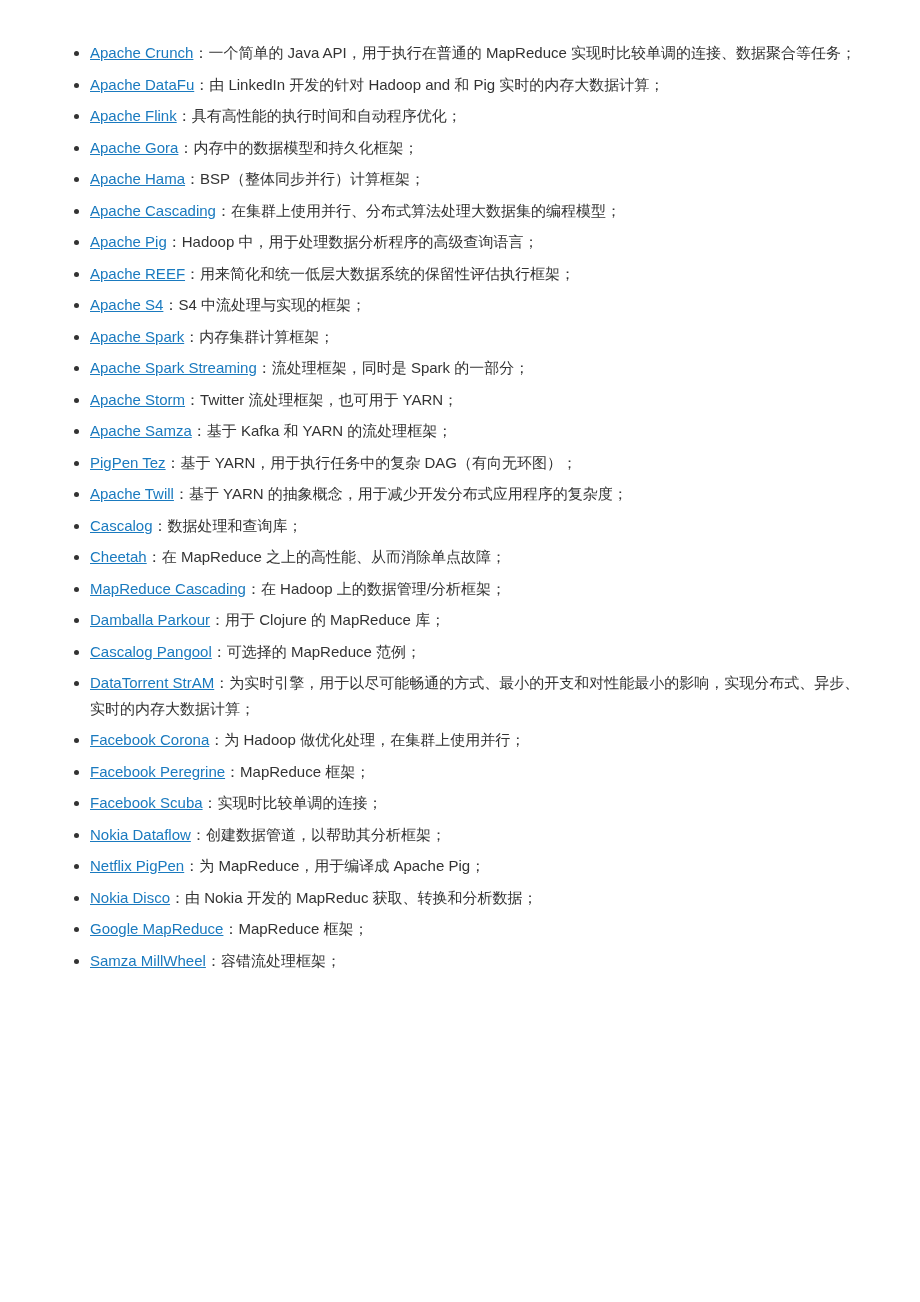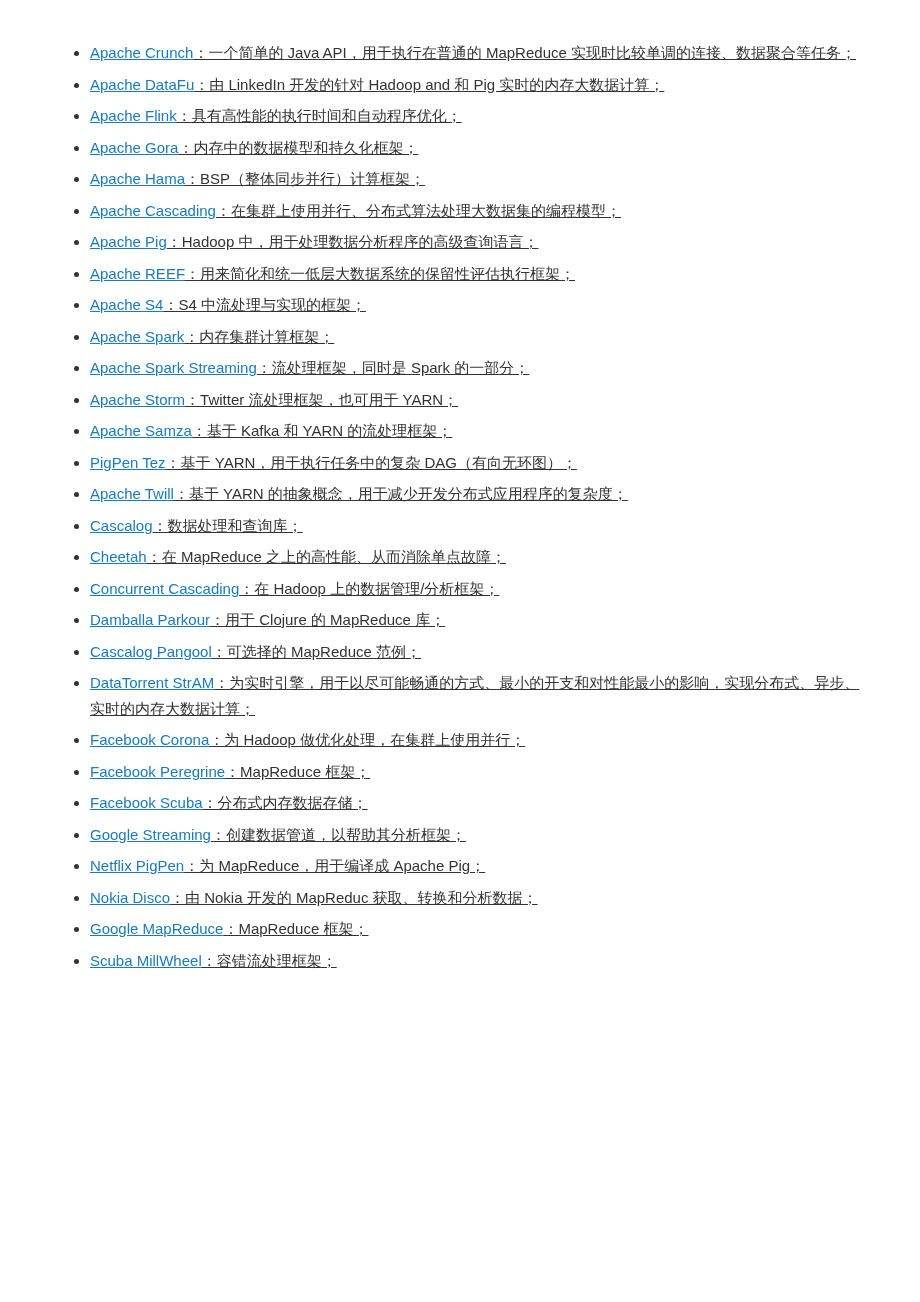--- a/index.html
+++ b/index.html
@@ -13,21 +13,20 @@
       background: #ffffff;
       font-family: "Microsoft YaHei", "SimSun", Arial, sans-serif;
       font-size: 15px;
       color: #333333;
       line-height: 1.7;
       padding: 40px 60px 40px 60px;
     }
     ul.main-list {
       list-style: disc;
       padding-left: 30px;
-      text-decoration: underline;
     }
     ul.main-list li {
       margin-bottom: 6px;
       line-height: 1.7;
     }
     a.item-link {
       color: #1a7abf;
       text-decoration: underline;
       cursor: pointer;
     }
@@ -46,25 +45,25 @@
     <li><a class="item-link" href="#">Apache REEF</a><span>：用来简化和统一低层大数据系统的保留性评估执行框架；</span></li>
     <li><a class="item-link" href="#">Apache S4</a><span>：S4 中流处理与实现的框架；</span></li>
     <li><a class="item-link" href="#">Apache Spark</a><span>：内存集群计算框架；</span></li>
     <li><a class="item-link" href="#">Apache Spark Streaming</a><span>：流处理框架，同时是 Spark 的一部分；</span></li>
     <li><a class="item-link" href="#">Apache Storm</a><span>：Twitter 流处理框架，也可用于 YARN；</span></li>
     <li><a class="item-link" href="#">Apache Samza</a><span>：基于 Kafka 和 YARN 的流处理框架；</span></li>
     <li><a class="item-link" href="#">PigPen Tez</a><span>：基于 YARN，用于执行任务中的复杂 DAG（有向无环图）；</span></li>
     <li><a class="item-link" href="#">Apache Twill</a><span>：基于 YARN 的抽象概念，用于减少开发分布式应用程序的复杂度；</span></li>
     <li><a class="item-link" href="#">Cascalog</a><span>：数据处理和查询库；</span></li>
     <li><a class="item-link" href="#">Cheetah</a><span>：在 MapReduce 之上的高性能、从而消除单点故障；</span></li>
-    <li><a class="item-link" href="#">Concurrent Cascading</a><span>：在 Hadoop 上的数据管理/分析框架；</span></li>
+    <li><a class="item-link" href="#">MapReduce Cascading</a><span>：在 Hadoop 上的数据管理/分析框架；</span></li>
     <li><a class="item-link" href="#">Damballa Parkour</a><span>：用于 Clojure 的 MapReduce 库；</span></li>
     <li><a class="item-link" href="#">Cascalog Pangool</a><span>：可选择的 MapReduce 范例；</span></li>
     <li><a class="item-link" href="#">DataTorrent StrAM</a><span>：为实时引擎，用于以尽可能畅通的方式、最小的开支和对性能最小的影响，实现分布式、异步、实时的内存大数据计算；</span></li>
     <li><a class="item-link" href="#">Facebook Corona</a><span>：为 Hadoop 做优化处理，在集群上使用并行；</span></li>
     <li><a class="item-link" href="#">Facebook Peregrine</a><span>：MapReduce 框架；</span></li>
-    <li><a class="item-link" href="#">Facebook Scuba</a><span>：分布式内存数据存储；</span></li>
-    <li><a class="item-link" href="#">Google Streaming</a><span>：创建数据管道，以帮助其分析框架；</span></li>
+    <li><a class="item-link" href="#">Facebook Scuba</a><span>：实现时比较单调的连接；</span></li>
+    <li><a class="item-link" href="#">Nokia Dataflow</a><span>：创建数据管道，以帮助其分析框架；</span></li>
     <li><a class="item-link" href="#">Netflix PigPen</a><span>：为 MapReduce，用于编译成 Apache Pig；</span></li>
     <li><a class="item-link" href="#">Nokia Disco</a><span>：由 Nokia 开发的 MapReduc 获取、转换和分析数据；</span></li>
     <li><a class="item-link" href="#">Google MapReduce</a><span>：MapReduce 框架；</span></li>
-    <li><a class="item-link" href="#">Scuba MillWheel</a><span>：容错流处理框架；</span></li>
+    <li><a class="item-link" href="#">Samza MillWheel</a><span>：容错流处理框架；</span></li>
   </ul>
 
 </body></html>

